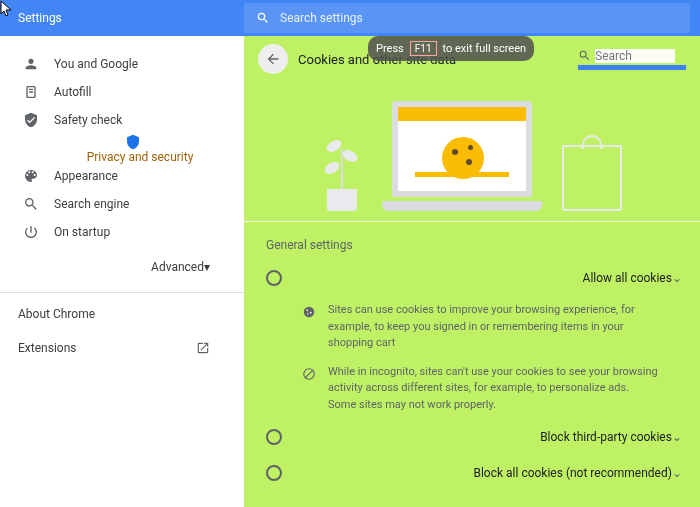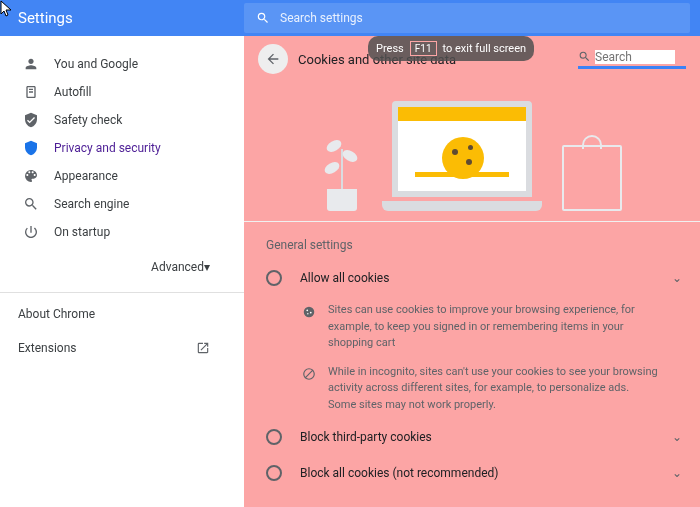--- a/index.html
+++ b/index.html
@@ -1,36 +1,36 @@
 <!DOCTYPE html>
 <html><head>
 <meta charset="utf-8">
 <style>
 * { box-sizing: border-box; margin: 0; padding: 0; font-family: Roboto, Arial, sans-serif; }
 body { width: 700px; height: 507px; overflow: hidden; background: #fff; position: relative; }
 .header { height: 36px; background: #4285f4; display: flex; align-items: center; color: #fff; }
-.header-title { width: 244px; padding-left: 18px; font-size: 15px; }
+.header-title { width: 244px; padding-left: 18px; font-size: 12px; }
 .header-search { flex: 1; background: #5a95f5; height: 30px; margin: 3px 10px 3px 0; border-radius: 2px; display: flex; align-items: center; }
 .header-search svg { margin: 0 10px 0 12px; }
 .header-search input { border: none; background: transparent; color: #4c1d95; font-size: 12px; outline: none; flex: 1; }
 .header-search input::placeholder { color: #e8f0fe; }
 .container { display: flex; height: 471px; }
 .sidebar { width: 244px; padding-top: 14px; font-size: 12px; color: #3c4043; overflow-y: auto; }
 .side-item { display: flex; align-items: center; height: 28px; padding-left: 22px; cursor: pointer; }
-.side-item.active { color: #4c1d95; }
+.side-item.active { color: #a16207; flex-direction: column; }
 .side-item .ic { width: 18px; display: flex; justify-content: center; }
 .side-item span:last-child { margin-left: 14px; }
 .side-adv { display: flex; align-items: center; justify-content: flex-end; padding: 14px 34px 14px 18px; font-size: 12px; cursor: pointer; }
 .side-divider { border-top: 1px solid #e0e0e0; margin: 4px 0; }
 .side-row { display: flex; align-items: center; justify-content: space-between; padding: 10px 34px 10px 18px; font-size: 12px; cursor: pointer; }
-.main { flex: 1; position: relative; overflow-y: auto; background: #fca5a5; }
+.main { flex: 1; position: relative; overflow-y: auto; background: #bef264; }
 .topbar { display: flex; align-items: center; padding: 8px 14px; }
 .back-btn { width: 30px; height: 30px; border-radius: 50%; background: #eeeeee; display: flex; align-items: center; justify-content: center; cursor: pointer; }
 .crumb { font-size: 13px; color: #202124; margin-left: 10px; }
-.top-search { margin-left: auto; display: flex; align-items: center; border-bottom: 3px solid #3b82f6; padding-bottom: 2px; width: 108px; }
+.top-search { margin-left: auto; display: flex; align-items: center; border-bottom: 5px solid #3b82f6; padding-bottom: 2px; width: 108px; }
 .top-search input { border: none; outline: none; font-size: 12px; width: 80px; margin-left: 4px; }
 .illus { height: 140px; display: flex; align-items: flex-end; justify-content: center; gap: 20px; padding-bottom: 10px; border-bottom: 1px solid #f0f0f0; }
 .plant { width: 40px; height: 80px; position: relative; }
 .plant .pot { width: 30px; height: 22px; background: #e8eaed; position: absolute; bottom: 0; left: 5px; border-radius: 0 0 3px 3px; }
 .plant .stem { width: 2px; height: 40px; background: #dadce0; position: absolute; bottom: 22px; left: 19px; }
 .plant .leaf { width: 16px; height: 10px; background: #e8eaed; border-radius: 50%; position: absolute; }
 .laptop { position: relative; width: 160px; height: 110px; }
 .laptop .screen { width: 140px; height: 96px; border: 6px solid #dadce0; border-radius: 4px 4px 0 0; background: #fff; position: absolute; left: 10px; }
 .laptop .base { width: 160px; height: 10px; background: #dadce0; position: absolute; bottom: 0; border-radius: 0 0 6px 6px; }
 .laptop .bar { background: #fbbc04; height: 14px; width: 100%; }
@@ -40,21 +40,21 @@
 .cookie::before { top:12px; left:10px; }
 .cookie::after { top:22px; left:24px; }
 .cookie .d3 { position:absolute; width:5px; height:5px; background:#5f4b32; border-radius:50%; top:8px; left:26px; }
 .bag { width: 60px; height: 66px; border: 2px solid #e8eaed; border-radius: 2px; position: relative; }
 .bag .handle { width: 20px; height: 14px; border: 2px solid #e8eaed; border-bottom: none; border-radius: 10px 10px 0 0; position: absolute; top: -12px; left: 18px; }
 .section-title { font-size: 12px; color: #5f6368; padding: 16px 22px 8px 22px; }
 .opt { display: flex; align-items: center; padding: 10px 18px 10px 22px; cursor: pointer; }
 .radio { width: 16px; height: 16px; border: 2px solid #5f6368; border-radius: 50%; flex-shrink: 0; display: flex; align-items: center; justify-content: center; }
 .radio.sel { border-color: #1a73e8; }
 .radio.sel::after { content:''; width:8px; height:8px; background:#1a73e8; border-radius:50%; }
-.opt-label { font-size: 12px; color: #202124; margin-left: 18px; flex: 1; }
+.opt-label { font-size: 12px; color: #202124; margin-left: 18px; flex: 1; text-align: right; }
 .chev { color: #5f6368; font-size: 12px; }
 .detail { display: flex; padding: 6px 40px 6px 58px; gap: 12px; }
 .detail .dicon { flex-shrink: 0; color: #5f6368; margin-top: 2px; }
 .detail .dtext { font-size: 11px; color: #5f6368; line-height: 1.5; }
 .overlay { position: absolute; top: 36px; left: 368px; background: rgba(80,80,80,.85); color: #fff; font-size: 11px; padding: 5px 8px; display: flex; align-items: center; gap: 6px; border-radius: 10px; z-index: 10; }
 .overlay .key { border: 1px solid #fca5a5; padding: 1px 4px; font-size: 10px; }
 .cursor { position: absolute; top: 0; left: 0; z-index: 20; }
 </style>
 </head>
 <body>

